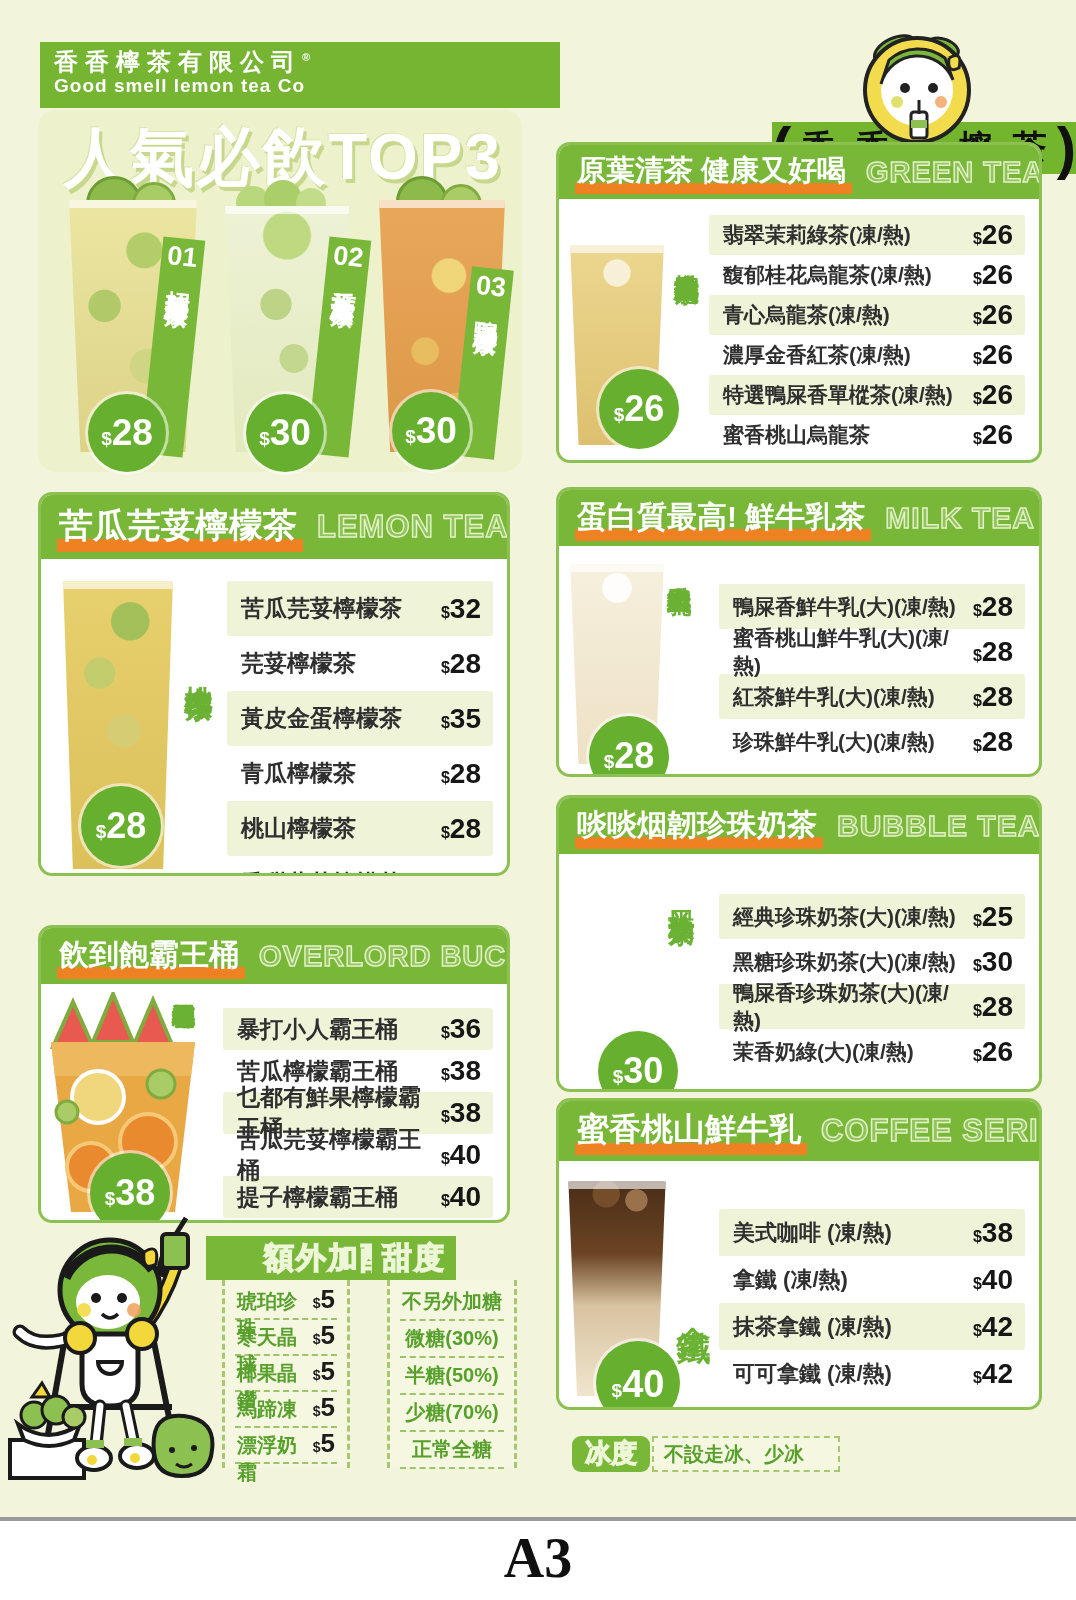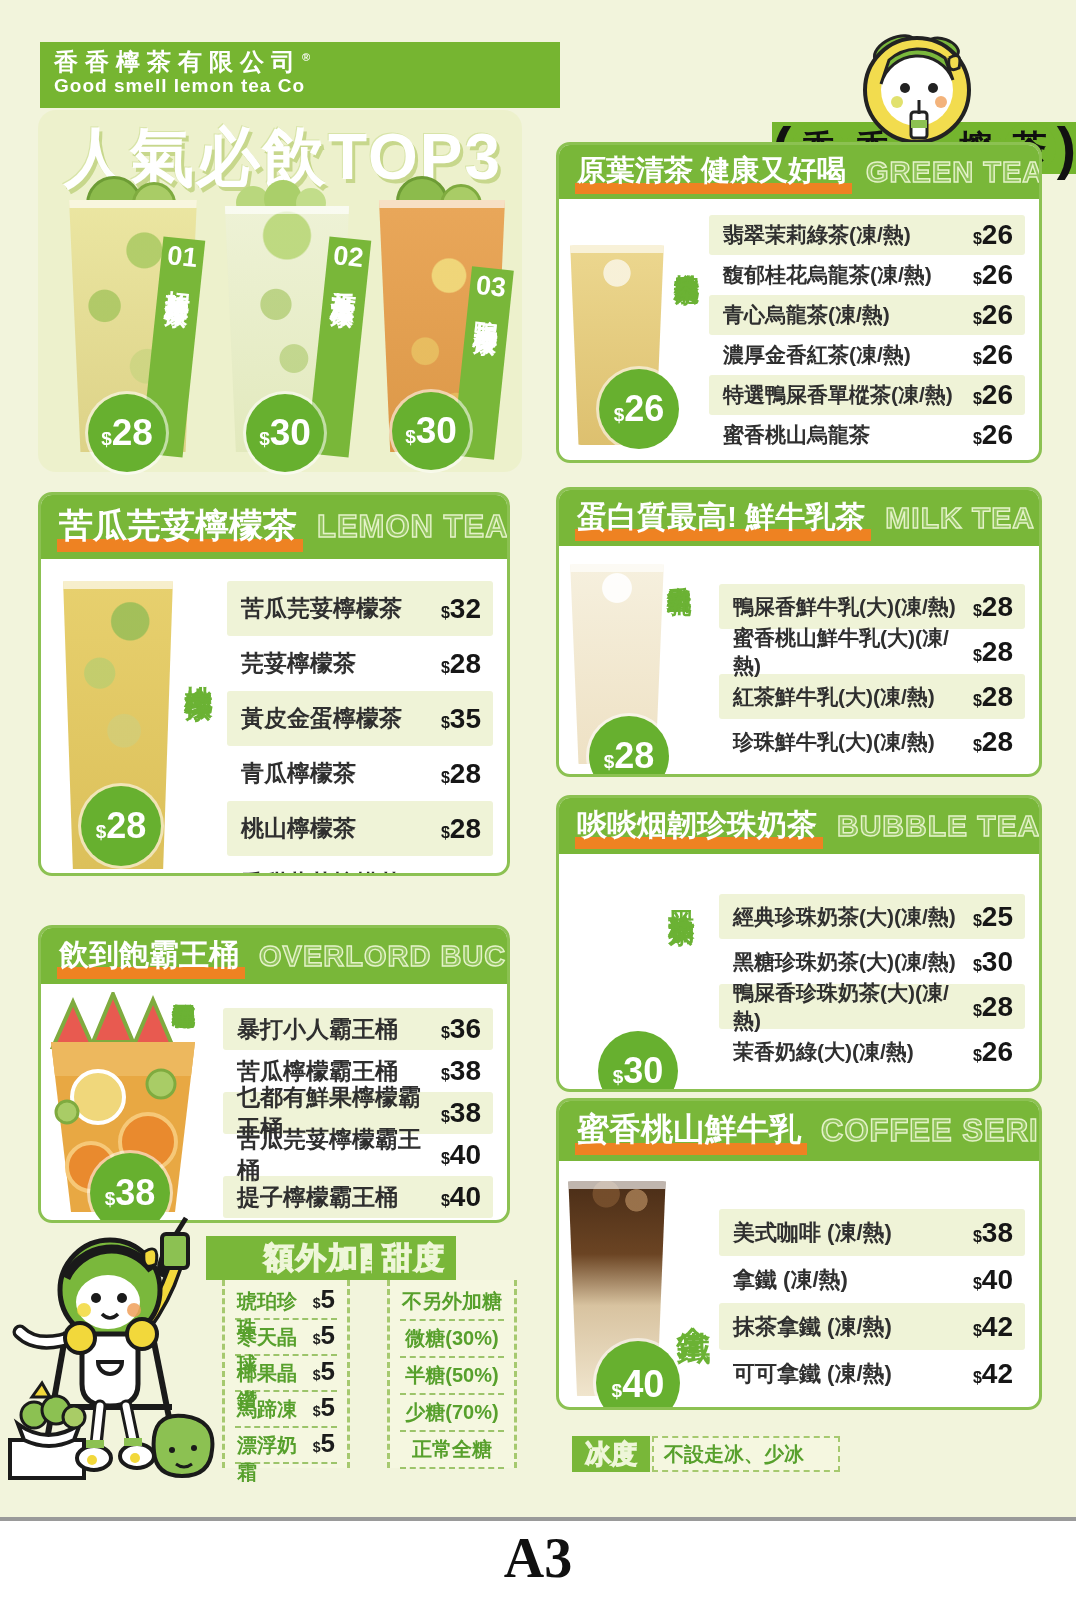--- a/index.html
+++ b/index.html
@@ -178,21 +178,21 @@
   .dash-box{position:absolute;border-left:3px dashed #a6c96f;border-right:3px dashed #a6c96f;background:#f5f7e0;padding:4px 10px;}
   .addon-row{display:flex;justify-content:space-between;align-items:baseline;border-bottom:2px dashed #9cc46a;height:36px;padding:2px 2px 0 2px;}
   .addon-name{color:#57a02c;font-weight:700;font-size:20px;}
   .addon-price{color:#1c1c1c;font-weight:800;display:flex;align-items:baseline;}
   .addon-price .cur{font-size:14px;font-style:normal;}
   .addon-price .num{font-size:26px;line-height:1;}
   .sweet-rowline{display:flex;align-items:flex-end;justify-content:center;border-bottom:2px dashed #9cc46a;height:37px;
     color:#57a02c;font-weight:700;font-size:20px;padding-bottom:4px;}
 
   
-  .ice-band{position:absolute;left:572px;top:1436px;width:78px;height:36px;background:#79b739;display:flex;align-items:center;justify-content:center;}
+  .ice-band{position:absolute;left:572px;top:1436px;width:78px;height:36px;background:#79b739;display:flex;align-items:flex-start;justify-content:center;border-radius:9px;}
   .ice-band span{font-weight:800;font-size:26px;color:rgba(255,255,255,.2);-webkit-text-stroke:1.3px #eef6d8;}
   .ice-box{position:absolute;left:652px;top:1436px;width:188px;height:36px;background:#f5f7e0;border:2px dashed #a6c96f;
     display:flex;align-items:center;padding-left:10px;color:#57a02c;font-weight:700;font-size:20px;}
 
   
   .footer-line{position:absolute;left:0;top:1517px;width:1076px;height:4px;background:#9a9a9a;}
   .a3{position:absolute;left:0;top:1526px;width:1076px;text-align:center;font-family:"Liberation Serif", serif;
     font-weight:bold;font-size:56px;color:#101010;}
   .mascot{position:absolute;left:4px;top:1212px;width:212px;height:268px;}
 </style>

